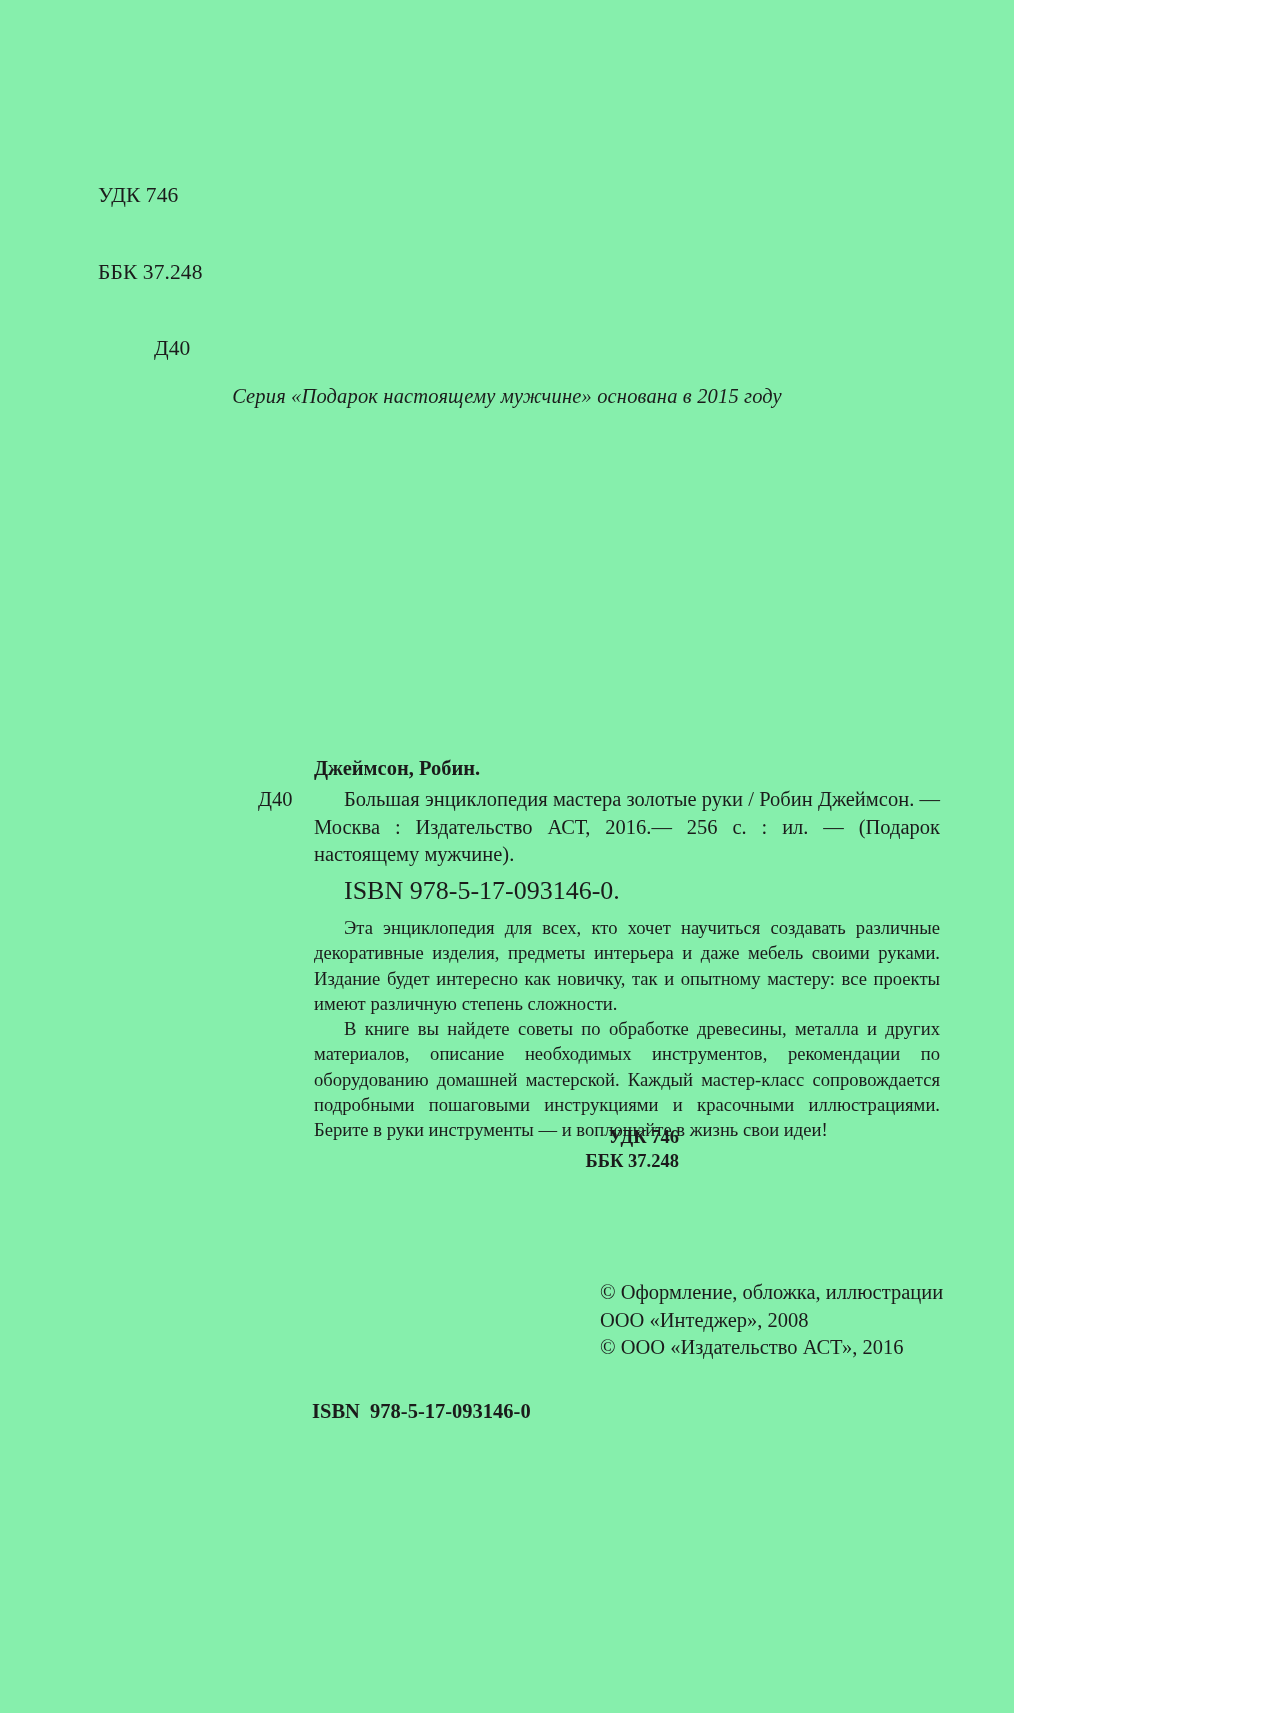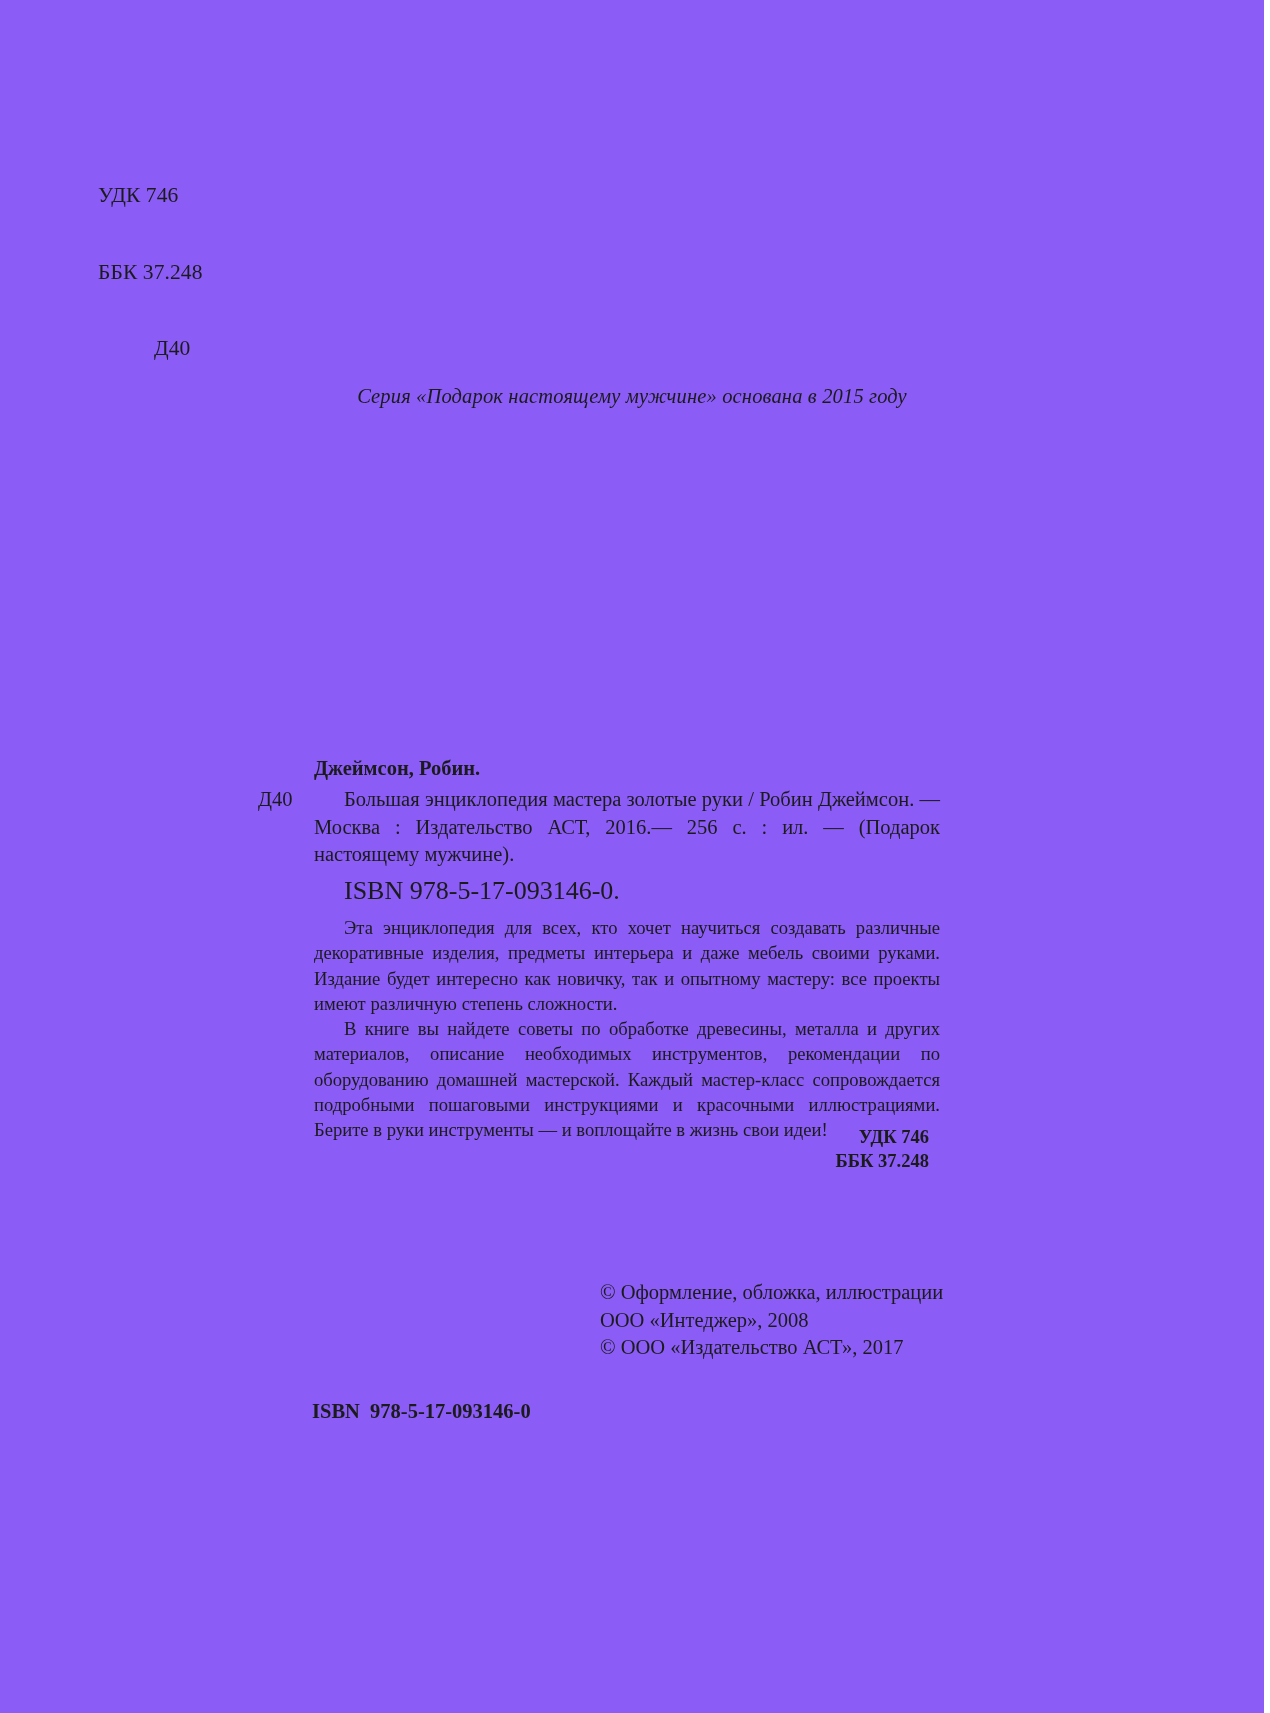--- a/index.html
+++ b/index.html
@@ -2,23 +2,23 @@
 <html><head>
 <meta charset="utf-8">
 <style>
   html, body {
     margin: 0;
     padding: 0;
     background: #ffffff;
   }
   .page {
     position: relative;
-    width: 1264px;
+    width: 1014px;
     height: 1713px;
-    background: #8b5cf6;
+    background: #86efac;
     font-family: "Liberation Serif", "DejaVu Serif", serif;
     color: #1b1b1b;
     overflow: hidden;
   }
 
   
   .class-block {
     position: absolute;
     left: 98px;
     top: 132px;
@@ -155,18 +155,18 @@
   </div>
 
   <div class="class-bottom">
     <span class="class-line">УДК 746</span>
     <span class="class-line">ББК 37.248</span>
   </div>
 
   <div class="colophon">
     <span class="colophon-line">© Оформление, обложка, иллюстрации</span>
     <span class="colophon-line">ООО «Интеджер», 2008</span>
-    <span class="colophon-line">© ООО «Издательство АСТ», 2017</span>
+    <span class="colophon-line">© ООО «Издательство АСТ», 2016</span>
   </div>
 
   <div class="isbn-bottom">ISBN  978-5-17-093146-0</div>
 
 </div>
 
 </body></html>

